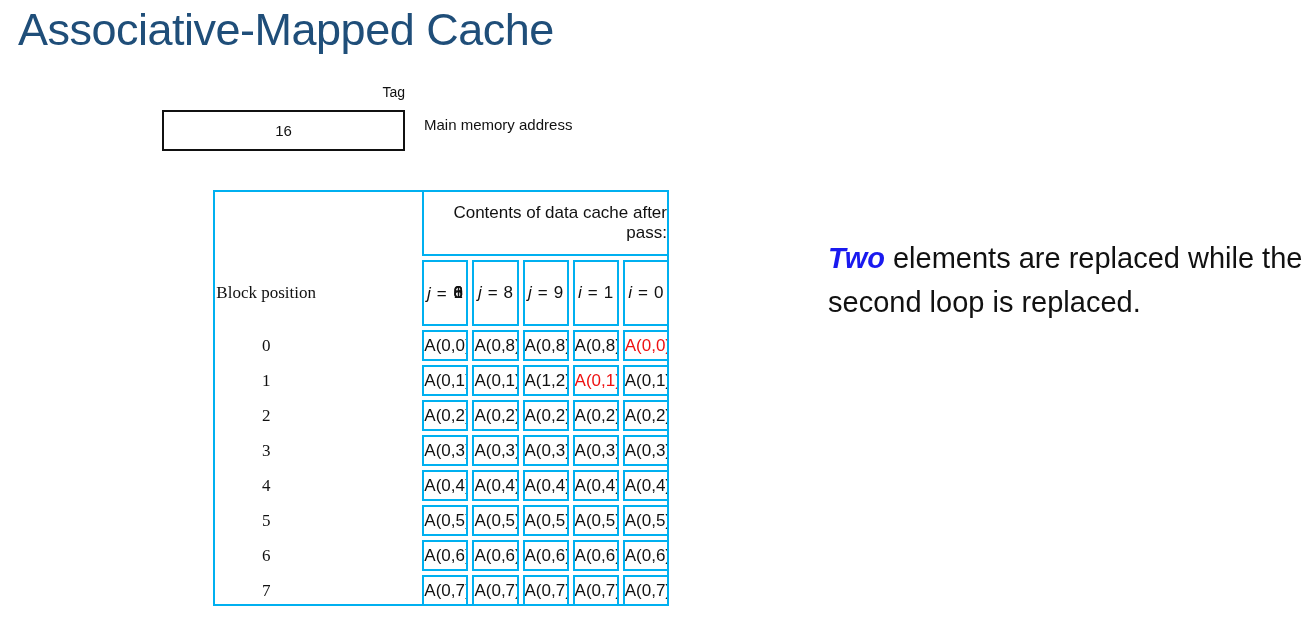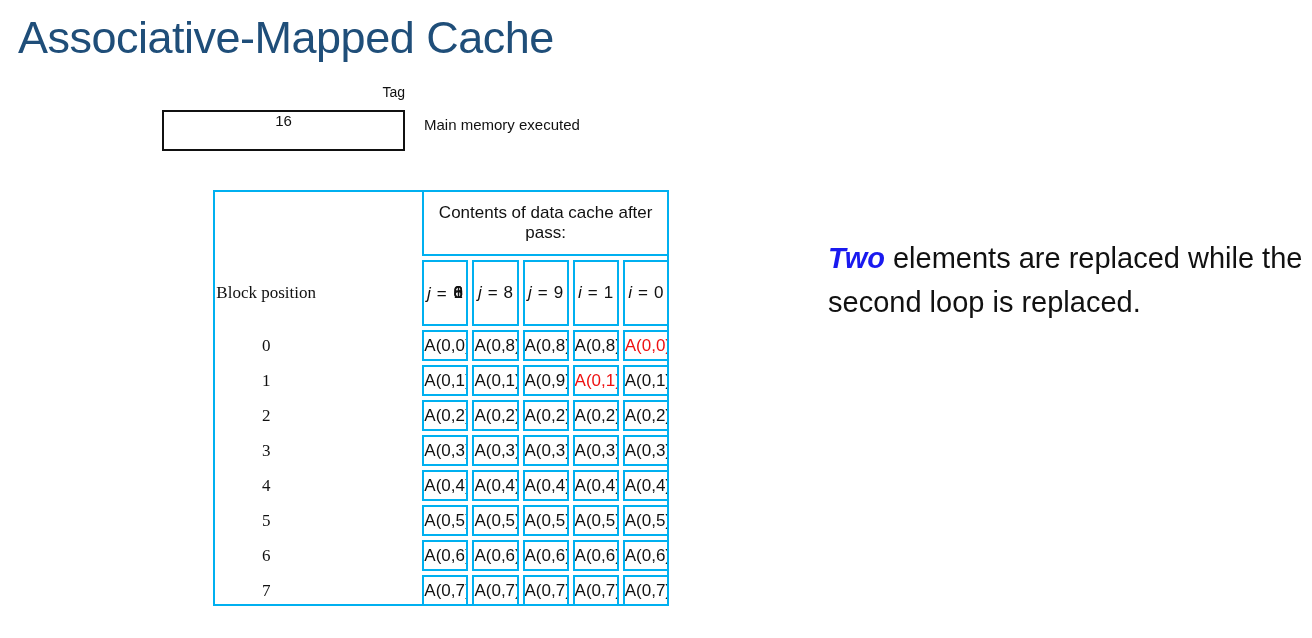--- a/index.html
+++ b/index.html
@@ -14,36 +14,36 @@
   body {
     width: 1312px; height: 638px;
     position: relative;
     overflow: hidden;
     font-family: "Liberation Sans", "DejaVu Sans", sans-serif;
     color: var(--text_black);
   }
 
   
   .slide-title {
-    position: absolute; left: 18px; top: 12px;
+    position: absolute; left: 18px; top: 4px;
     font-size: 45px; font-weight: 400; letter-spacing: -0.5px;
     color: var(--title_blue);
     white-space: nowrap;
   }
 
   
   .tag-label {
     position: absolute; left: 162px; top: 84px; width: 243px;
     text-align: right; font-size: 14px;
   }
   .tag-field {
     position: absolute; left: 162px; top: 110px;
     width: 243px; height: 41px;
     border: 2px solid #111;
-    display: flex; justify-content: center;
+    display: flex; align-items: center; justify-content: center;
     font-size: 15px;
   }
   .mm-caption {
     position: absolute; left: 424px; top: 116px;
     font-size: 15px;
   }
 
   
   table.cache {
     position: absolute; left: 110px; top: 186px;
@@ -52,21 +52,21 @@
   }
   table.cache td {
     border: 2px solid var(--table_border_cyan);
     background: #fff;
     text-align: center; vertical-align: middle;
     font-size: 17px;
     overflow: hidden;
   }
   td.w-label { width: 95px; font-family: Liberation Serif, serif; }
   td.w-data  { width: 88px; }
-  tr.r-caption td { height: 66px; }
+  tr.r-caption td { height: 66px; text-align: right; }
   tr.r-header td  { height: 66px; }
   tr.r-body td    { height: 31px; }
   table.cache td.label {
     border: none; background: transparent;
     font-size: 17px;
   }
   td.caption-cell { font-size: 17px; }
   .sym { font-style: italic; }
   .eq  { margin: 0 6px; }
   td.red { color: var(--highlight_red); }
@@ -102,21 +102,21 @@
 </style>
 </head>
 <body>
 
 <div class="slide-title">Associative-Mapped Cache</div>
 
 <div class="tag-label">Tag</div>
 <div class="tag-field">
   <span>16</span>
 </div>
-<div class="mm-caption">Main memory executed</div>
+<div class="mm-caption">Main memory address</div>
 
 <div class="table-outline"></div>
 
 <table class="cache">
   <tbody>
       <tr class="r-caption">
     <td class="label w-label"></td>
     <td class="caption-cell w-data" colspan="5">Contents of data cache after pass:</td>
   </tr>
   <tr class="r-header">
@@ -142,21 +142,21 @@
     <td class="w-data">A(0,0)</td>
     <td class="w-data">A(0,8)</td>
     <td class="w-data">A(0,8)</td>
     <td class="w-data">A(0,8)</td>
     <td class="w-data red">A(0,0)</td>
   </tr>
   <tr class="r-body">
     <td class="label w-label">1</td>
     <td class="w-data">A(0,1)</td>
     <td class="w-data">A(0,1)</td>
-    <td class="w-data">A(0,9)</td>
+    <td class="w-data">A(1,2)</td>
     <td class="w-data red">A(0,1)</td>
     <td class="w-data">A(0,1)</td>
   </tr>
   <tr class="r-body">
     <td class="label w-label">2</td>
     <td class="w-data">A(0,2)</td>
     <td class="w-data">A(0,2)</td>
     <td class="w-data">A(0,2)</td>
     <td class="w-data">A(0,2)</td>
     <td class="w-data">A(0,2)</td>

